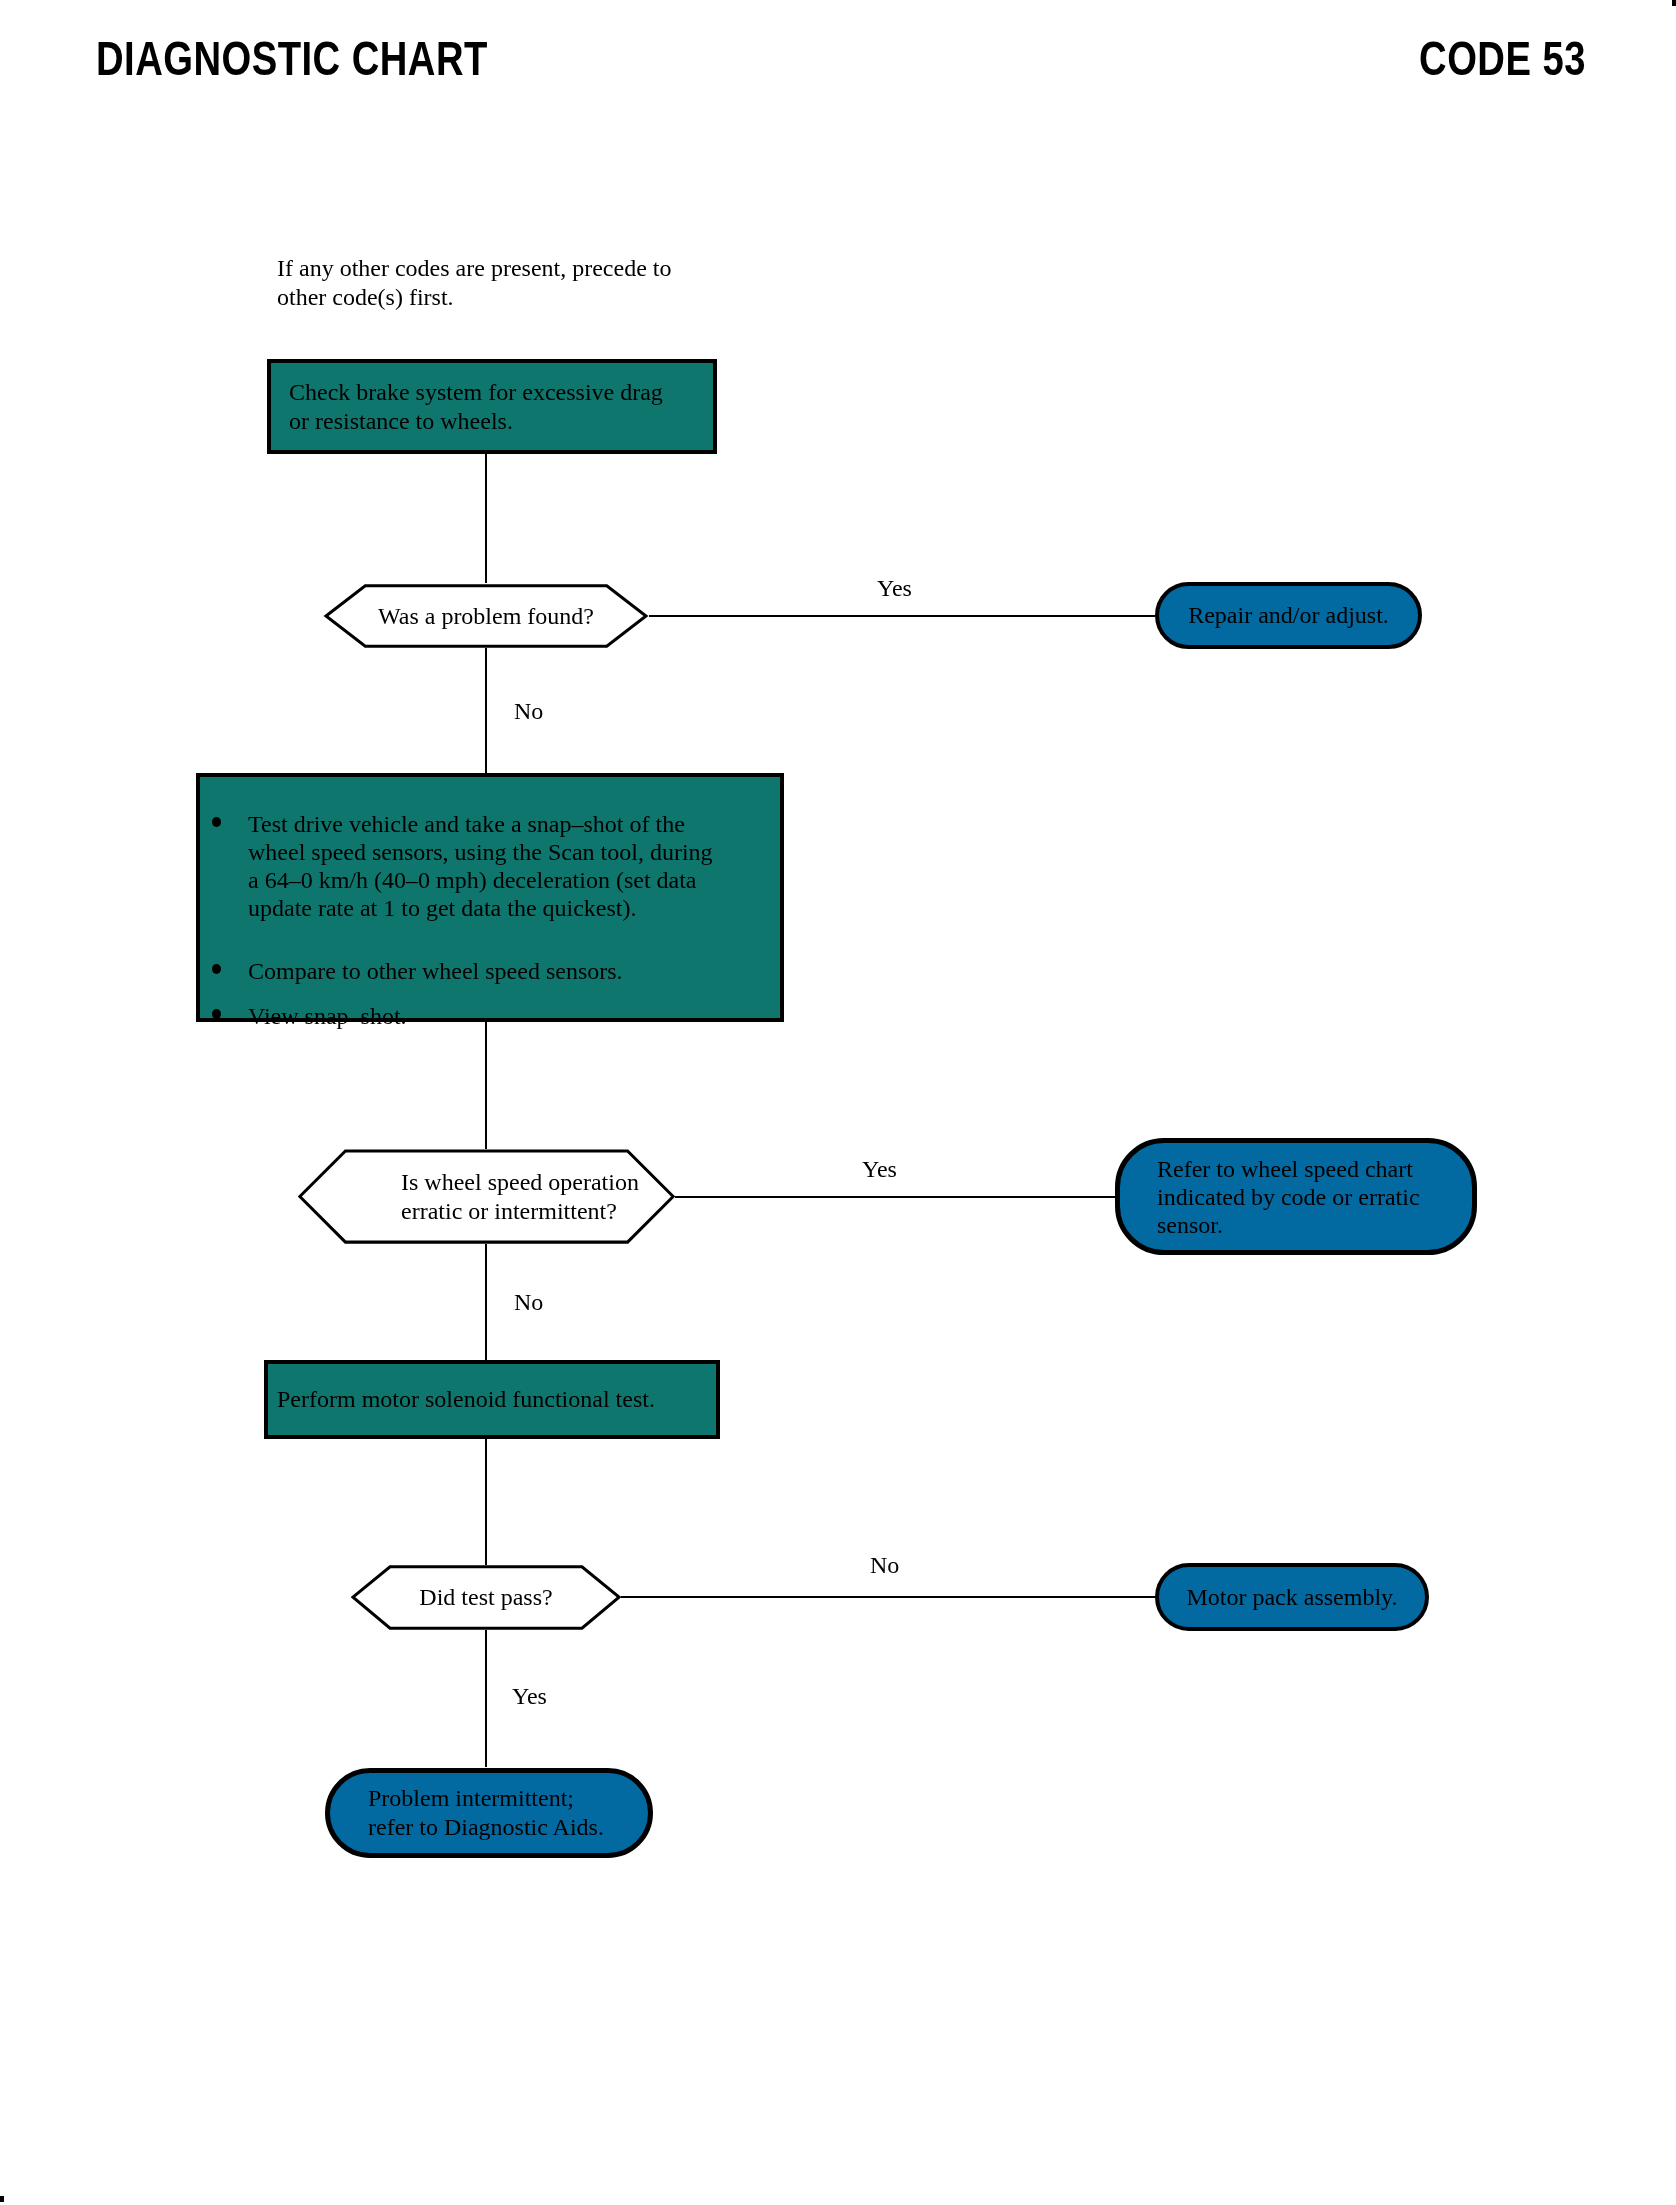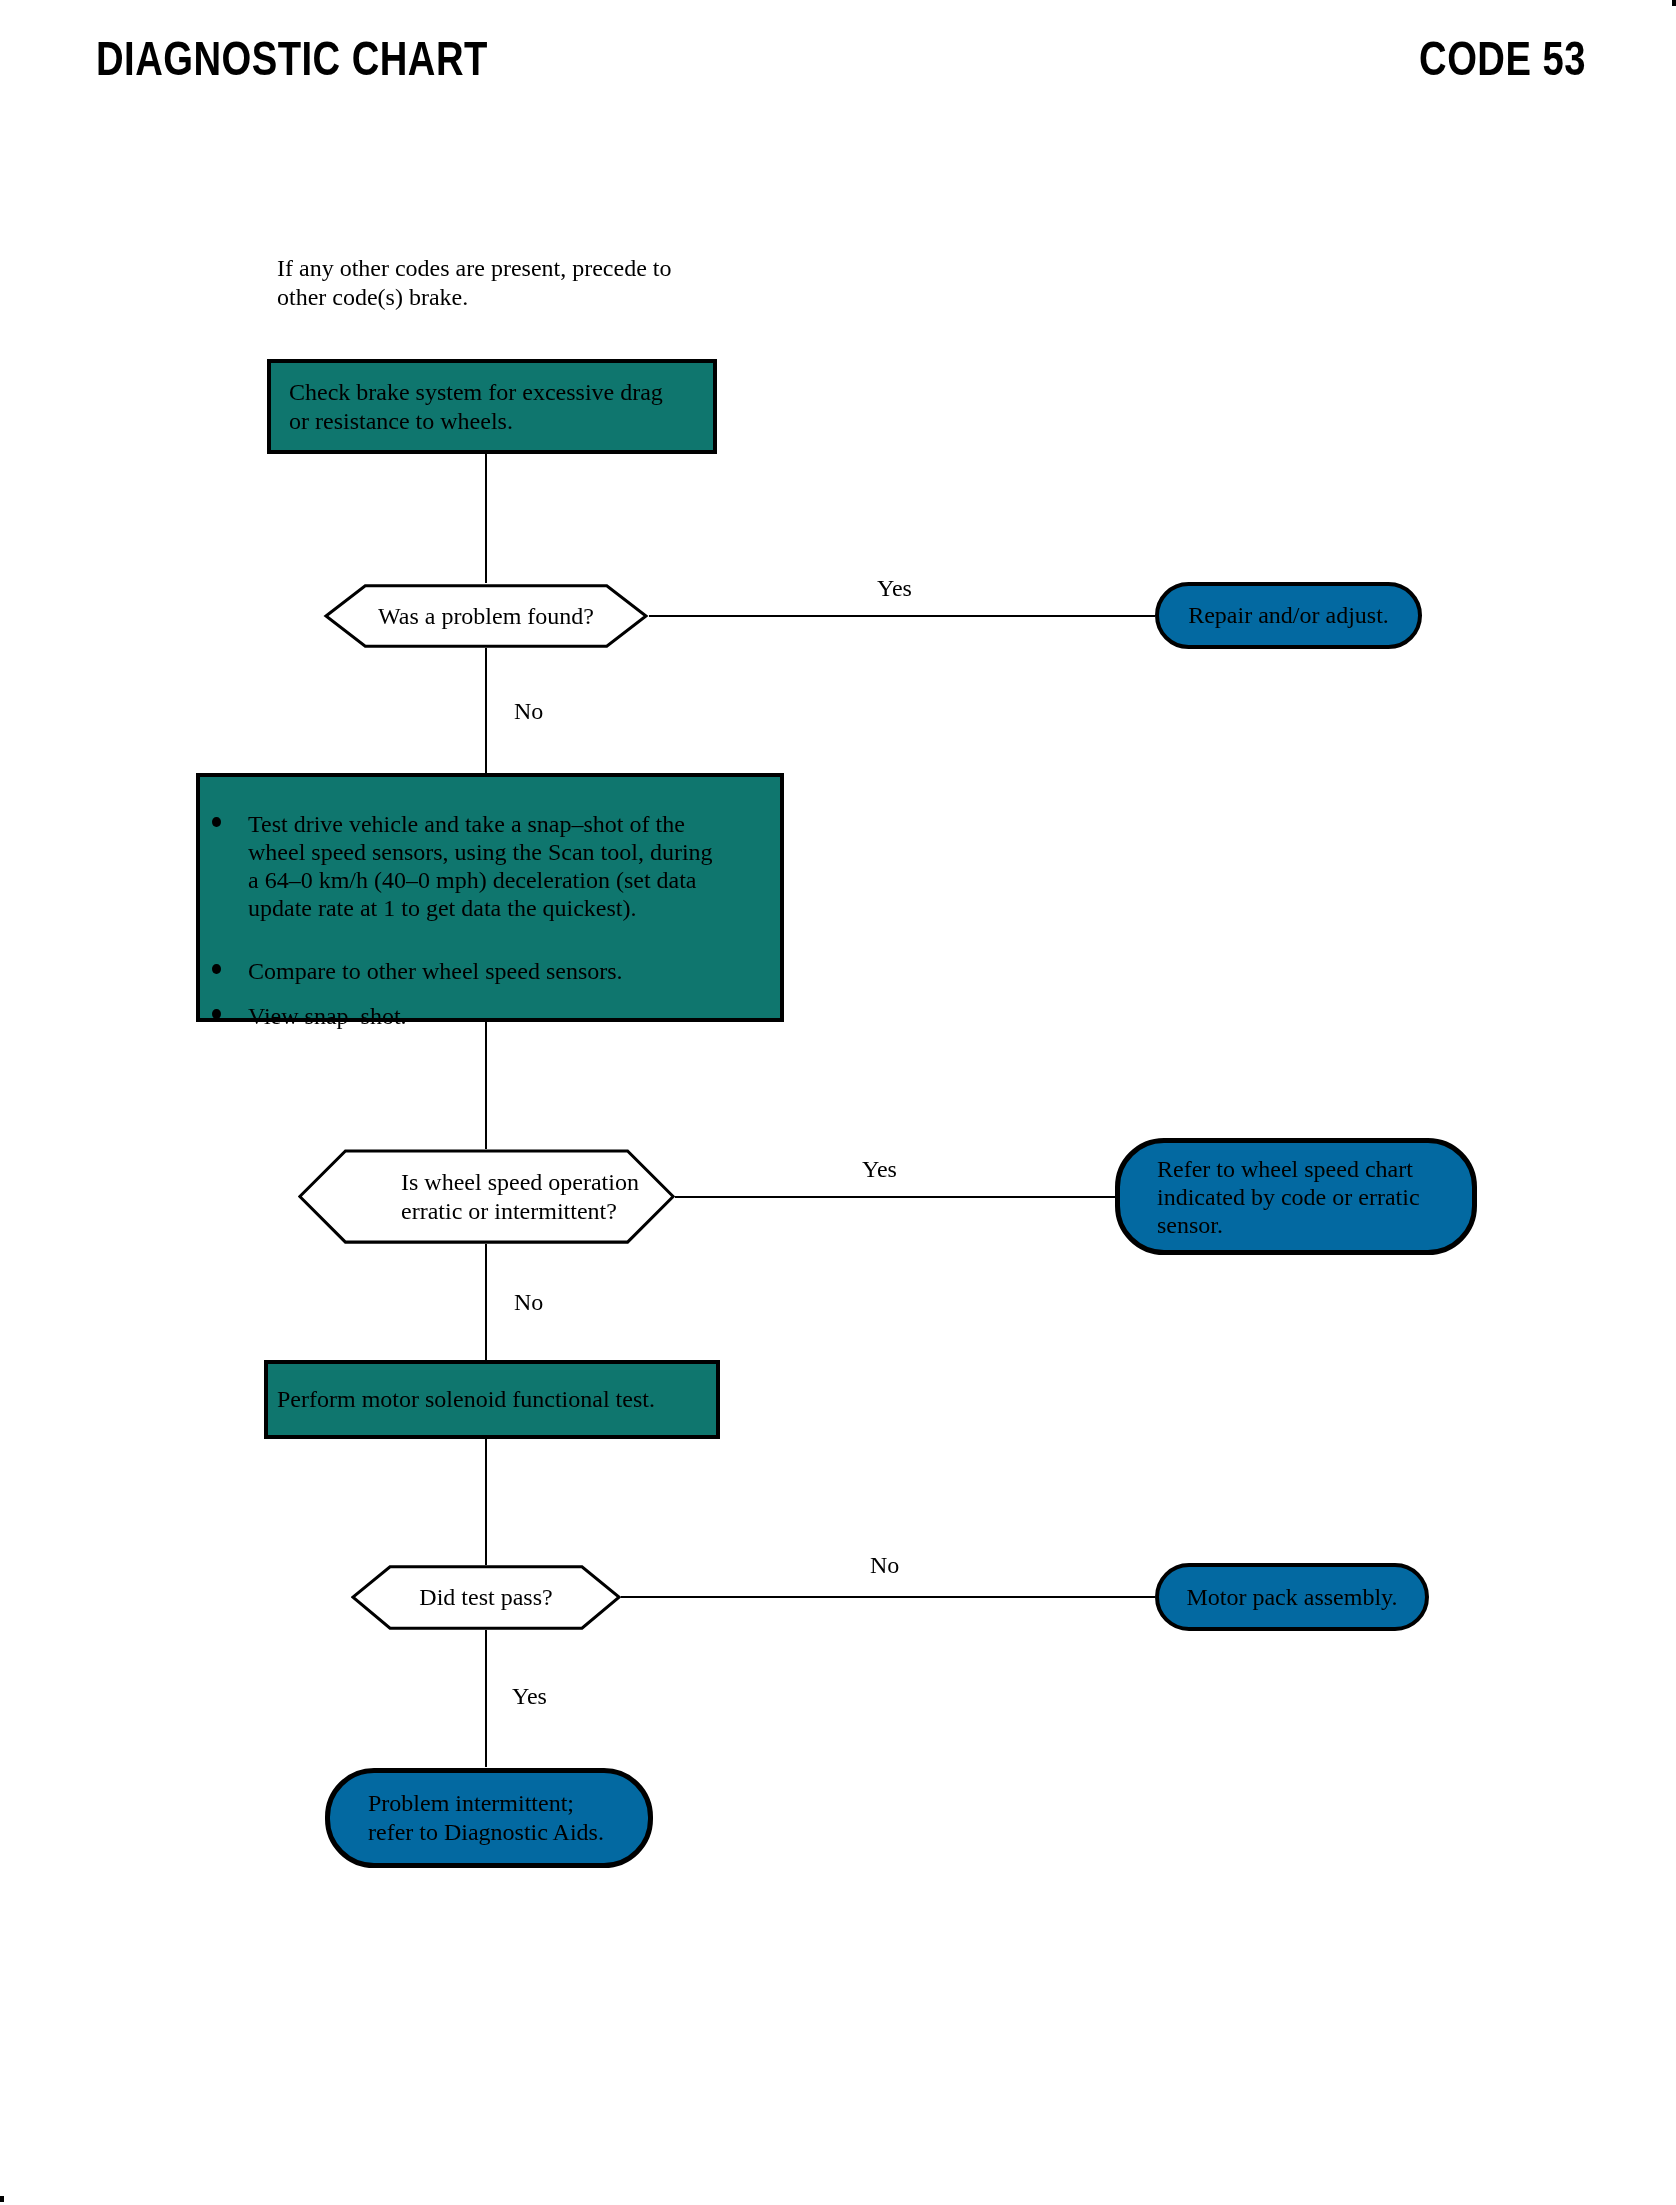--- a/index.html
+++ b/index.html
@@ -67,21 +67,21 @@
 </head>
 <body>
 
 <div class="page">
 
   <div class="hdr-title">DIAGNOSTIC CHART</div>
   <div class="hdr-code">CODE 53</div>
 
   <div class="intro">
     <div>If any other codes are present, precede to</div>
-    <div>other code(s) brake.</div>
+    <div>other code(s) first.</div>
   </div>
 
   <div class="vline" style="left:485px; top:454px;  height:129px;"></div>
   <div class="vline" style="left:485px; top:648px; height:125px;"></div>
   <div class="vline" style="left:485px; top:1022px; height:127px;"></div>
   <div class="vline" style="left:485px; top:1244px; height:116px;"></div>
   <div class="vline" style="left:485px; top:1425px; height:140px;"></div>
   <div class="vline" style="left:485px; top:1630px; height:137px;"></div>
   <div class="hline" style="left:649px; top:615px; width:506px;"></div>
   <div class="hline" style="left:675px; top:1196px; width:441px;"></div>
@@ -157,21 +157,21 @@
     </svg>
     <div class="hex-text t">Did test pass?</div>
   </div>
   <div class="branch-label" style="left:870px; top:1552px;">No</div>
   <div class="branch-label" style="left:512px; top:1683px;">Yes</div>
 
   <div class="stadium" style="left:1155px; top:1563px; width:274px; height:68px; border-radius:35px; align-items:center;">
     <div class="t">Motor pack assembly.</div>
   </div>
 
-  <div class="stadium thick" style="left:325px; top:1768px; width:328px; height:100px; border-radius:49px; padding-left:38px;">
+  <div class="stadium thick" style="left:325px; top:1768px; width:328px; height:90px; border-radius:49px; padding-left:38px;">
     <div class="t" style="line-height:29px;">Problem intermittent;</div>
     <div class="t" style="line-height:29px;">refer to Diagnostic Aids.</div>
   </div>
 
   <div class="artifact" style="right:0; top:0; width:4.3px; height:6px;"></div>
   <div class="artifact" style="left:0; top:2196px; width:3.6px; height:5.5px;"></div>
 
 </div>
 
 

